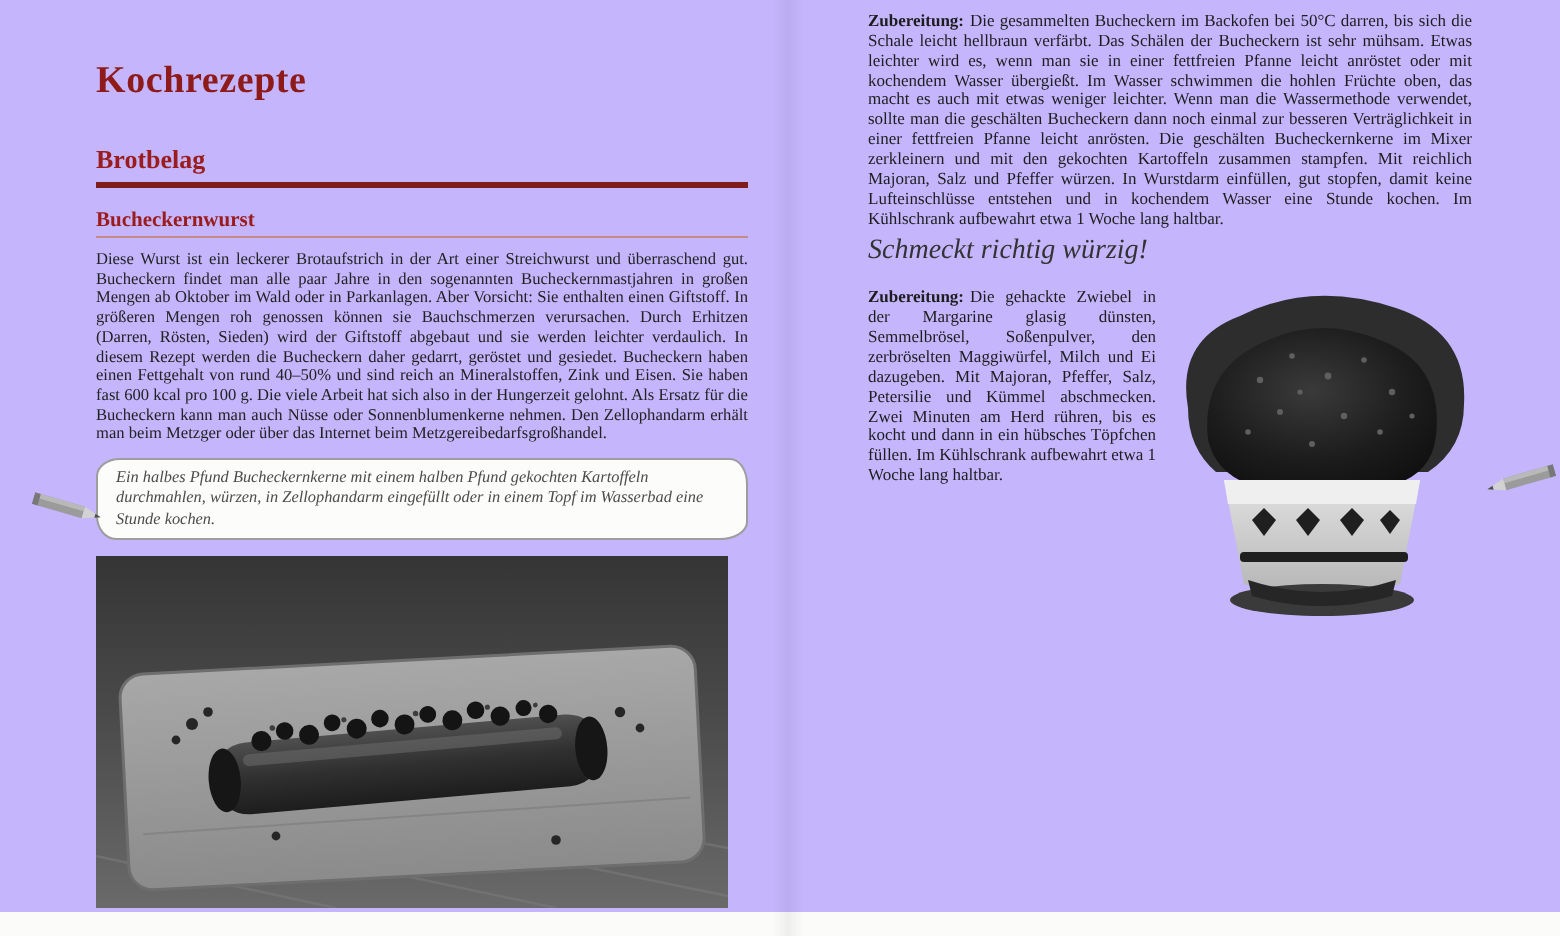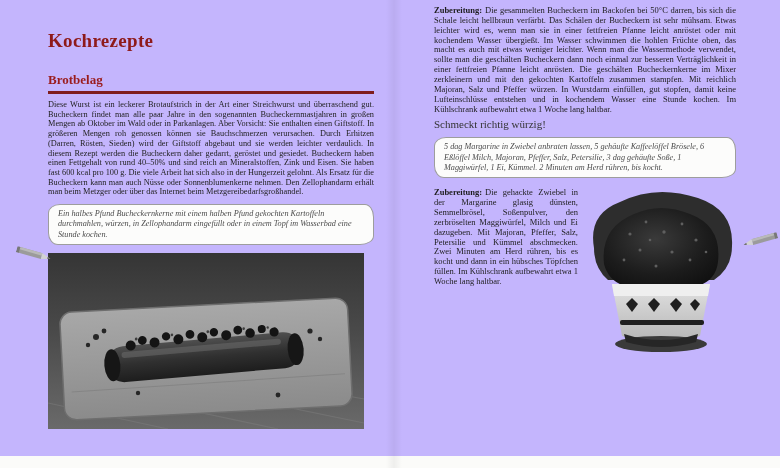--- a/index.html
+++ b/index.html
@@ -43,21 +43,21 @@
     text-align:justify; color:#222;
   }
   .para {
     margin-top:6px;
     font-size:8.5px; line-height:1.16;
     text-align:justify; color:#1d1d1d;
   }
   .para .lbl { font-weight:bold; margin-right:3px; }
   .para.first { margin-top:26px; }
 
-  .tagline { margin-top:4px; font-size:11px; color:#333; }
+  .tagline { margin-top:4px; font-size:14px; font-style:italic; color:#333; }
 
   .note-box {
     margin-top:7px;
     border:1px solid #9d9d9d;
     border-radius:12px 9px 14px 10px / 9px 13px 9px 12px;
     padding:4px 9px;
     font-size:8.2px; line-height:1.25; font-style:italic; color:#4c4c4c;
     background:#fcfcfb;
   }
 
@@ -78,20 +78,21 @@
 </style>
 </head>
 <body>
 
 <div class="spread">
   <div class="gutter"></div>
 
   <div class="page-left">
     <h1 class="book-title">Kochrezepte</h1>
     <h2 class="section-heading">Brotbelag</h2>
+    <h3 class="recipe-heading">Bucheckernwurst</h3>
 
     <p class="intro">Diese Wurst ist ein leckerer Brotaufstrich in der Art einer Streichwurst und überraschend gut. Bucheckern findet man alle paar Jahre in den sogenannten Bucheckernmastjahren in großen Mengen ab Oktober im Wald oder in Parkanlagen. Aber Vorsicht: Sie enthalten einen Giftstoff. In größeren Mengen roh genossen können sie Bauchschmerzen verursachen. Durch Erhitzen (Darren, Rösten, Sieden) wird der Giftstoff abgebaut und sie werden leichter verdaulich. In diesem Rezept werden die Bucheckern daher gedarrt, geröstet und gesiedet. Bucheckern haben einen Fettgehalt von rund 40–50% und sind reich an Mineralstoffen, Zink und Eisen. Sie haben fast 600 kcal pro 100 g. Die viele Arbeit hat sich also in der Hungerzeit gelohnt. Als Ersatz für die Bucheckern kann man auch Nüsse oder Sonnenblumenkerne nehmen. Den Zellophandarm erhält man beim Metzger oder über das Internet beim Metzgereibedarfsgroßhandel.</p>
 
     <div class="note-box">
       <span>Ein halbes Pfund Bucheckernkerne mit einem halben Pfund gekochten Kartoffeln durchmahlen, würzen, in Zellophandarm eingefüllt oder in einem Topf im Wasserbad eine Stunde kochen.</span>
     </div>
 
     <svg class="photo-left" viewBox="0 0 316 176" preserveAspectRatio="none" aria-hidden="true">
       <defs>
         <linearGradient id="bgL" x1="0" y1="0" x2="0" y2="1">
@@ -168,23 +169,20 @@
     </svg>
   </div>
 
   <div class="page-right">
     <p class="para">
       <span class="lbl">Zubereitung:</span><span>Die gesammelten Bucheckern im Backofen bei 50°C darren, bis sich die Schale leicht hellbraun verfärbt. Das Schälen der Bucheckern ist sehr mühsam. Etwas leichter wird es, wenn man sie in einer fettfreien Pfanne leicht anröstet oder mit kochendem Wasser übergießt. Im Wasser schwimmen die hohlen Früchte oben, das macht es auch mit etwas weniger leichter. Wenn man die Wassermethode verwendet, sollte man die geschälten Bucheckern dann noch einmal zur besseren Verträglichkeit in einer fettfreien Pfanne leicht anrösten. Die geschälten Bucheckernkerne im Mixer zerkleinern und mit den gekochten Kartoffeln zusammen stampfen. Mit reichlich Majoran, Salz und Pfeffer würzen. In Wurstdarm einfüllen, gut stopfen, damit keine Lufteinschlüsse entstehen und in kochendem Wasser eine Stunde kochen. Im Kühlschrank aufbewahrt etwa 1 Woche lang haltbar.</span>
     </p>
 
     <p class="tagline">Schmeckt richtig würzig!</p>
 
-    <div class="note-box">
-      <span>5 dag Margarine in Zwiebel anbraten lassen, 5 gehäufte Kaffeelöffel Brösele, 6 Eßlöffel Milch, Majoran, Pfeffer, Salz, Petersilie, 3 dag gehäufte Soße, 1 Maggiwürfel, 1 Ei, Kümmel. 2 Minuten am Herd rühren, bis kocht.</span>
-    </div>
 
     <div class="flow">
 
       <svg class="photo-right" viewBox="0 0 150 166" preserveAspectRatio="none" aria-hidden="true">
         <defs>
           <linearGradient id="cupR" x1="0" y1="0" x2="0" y2="1">
             <stop offset="0" stop-color="#e2e2e2"></stop>
             <stop offset="1" stop-color="#b5b5b5"></stop>
           </linearGradient>
           <radialGradient id="heapR" cx="0.45" cy="0.4" r="0.75">

